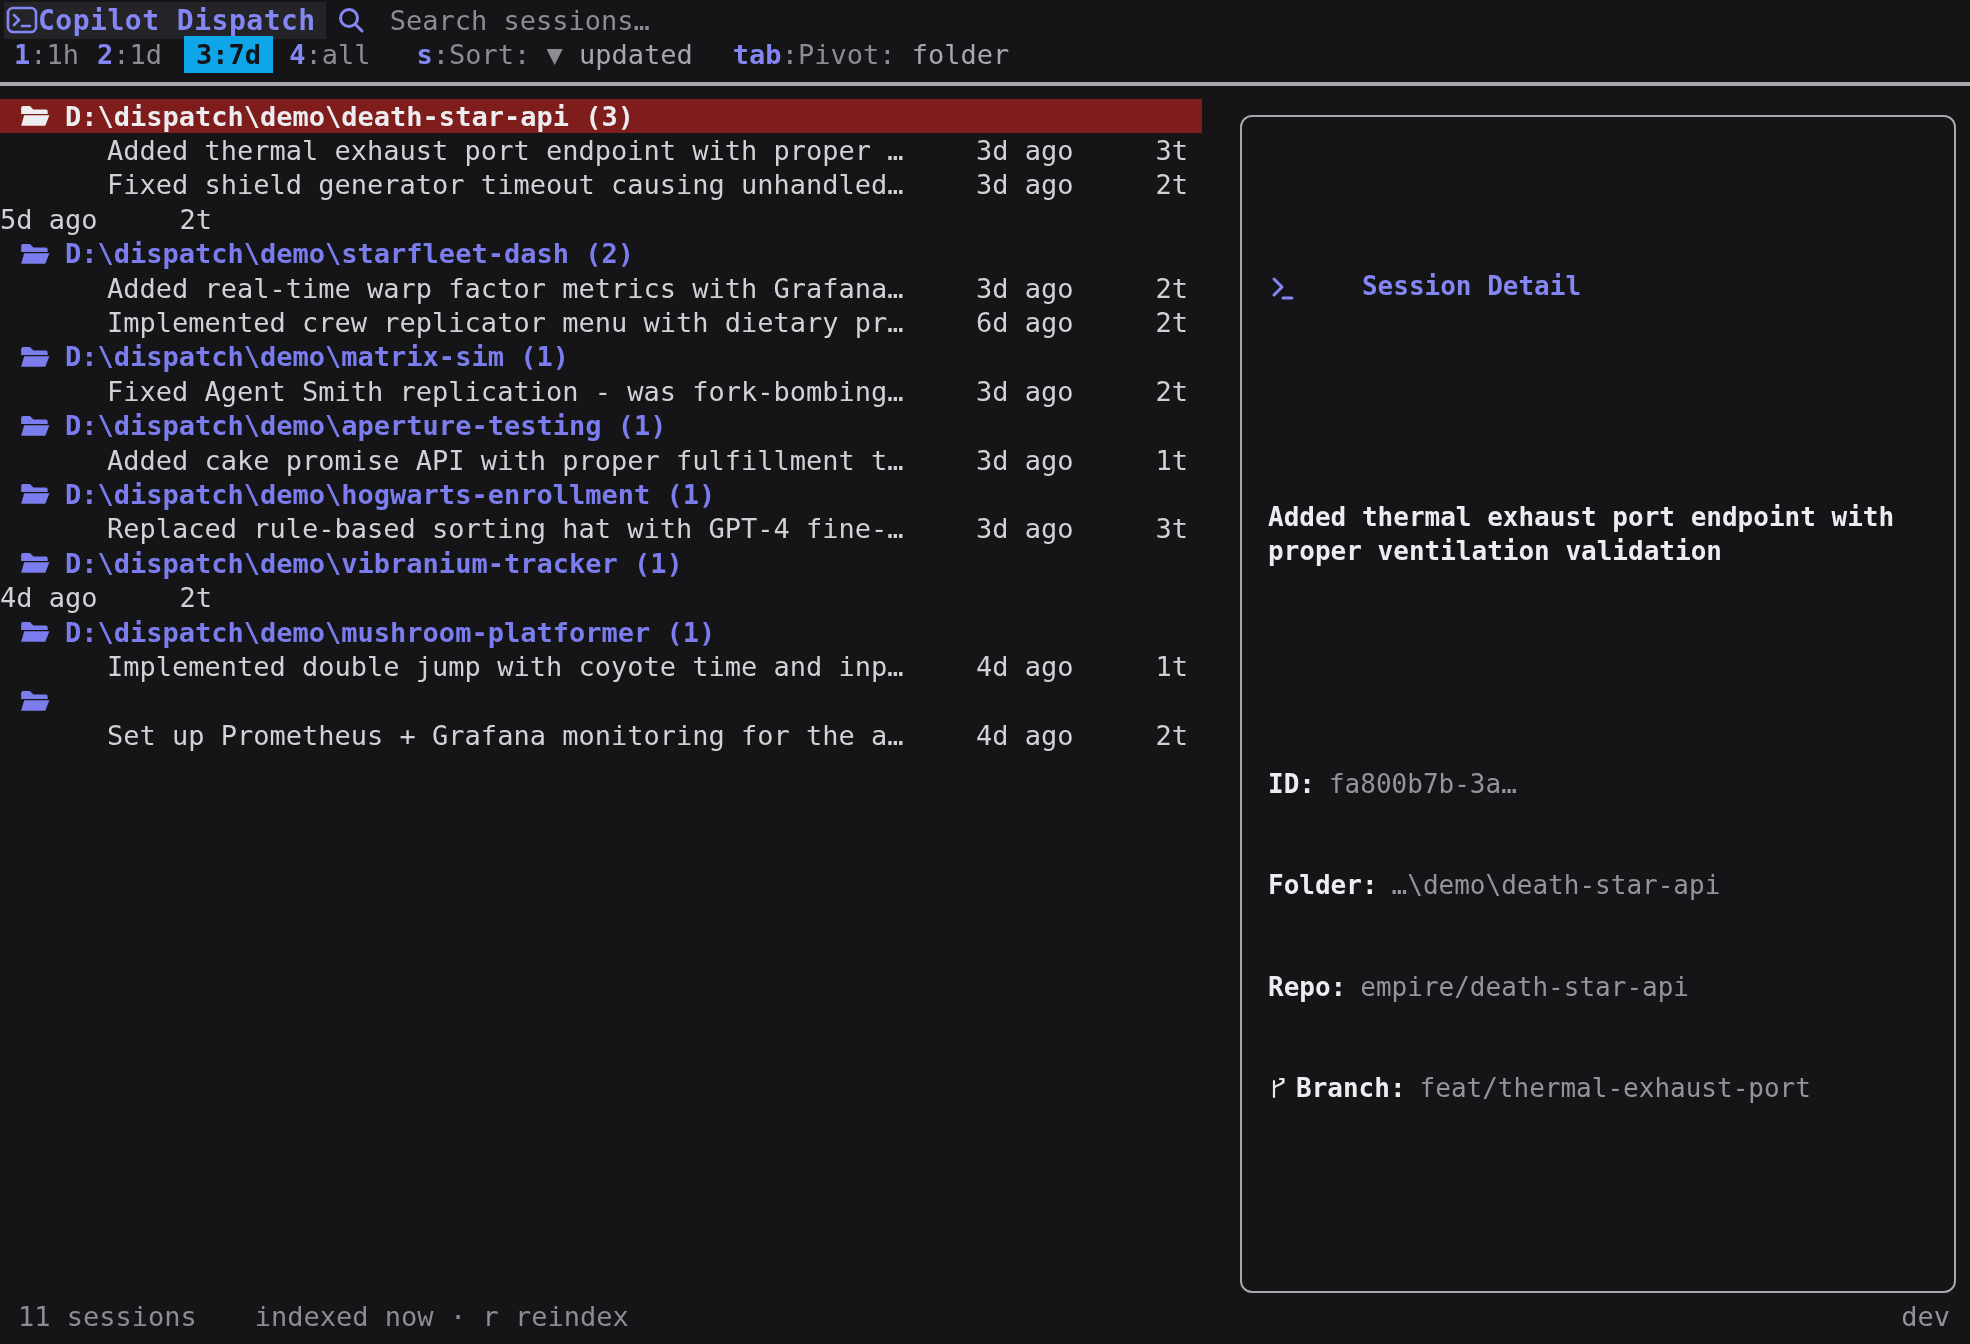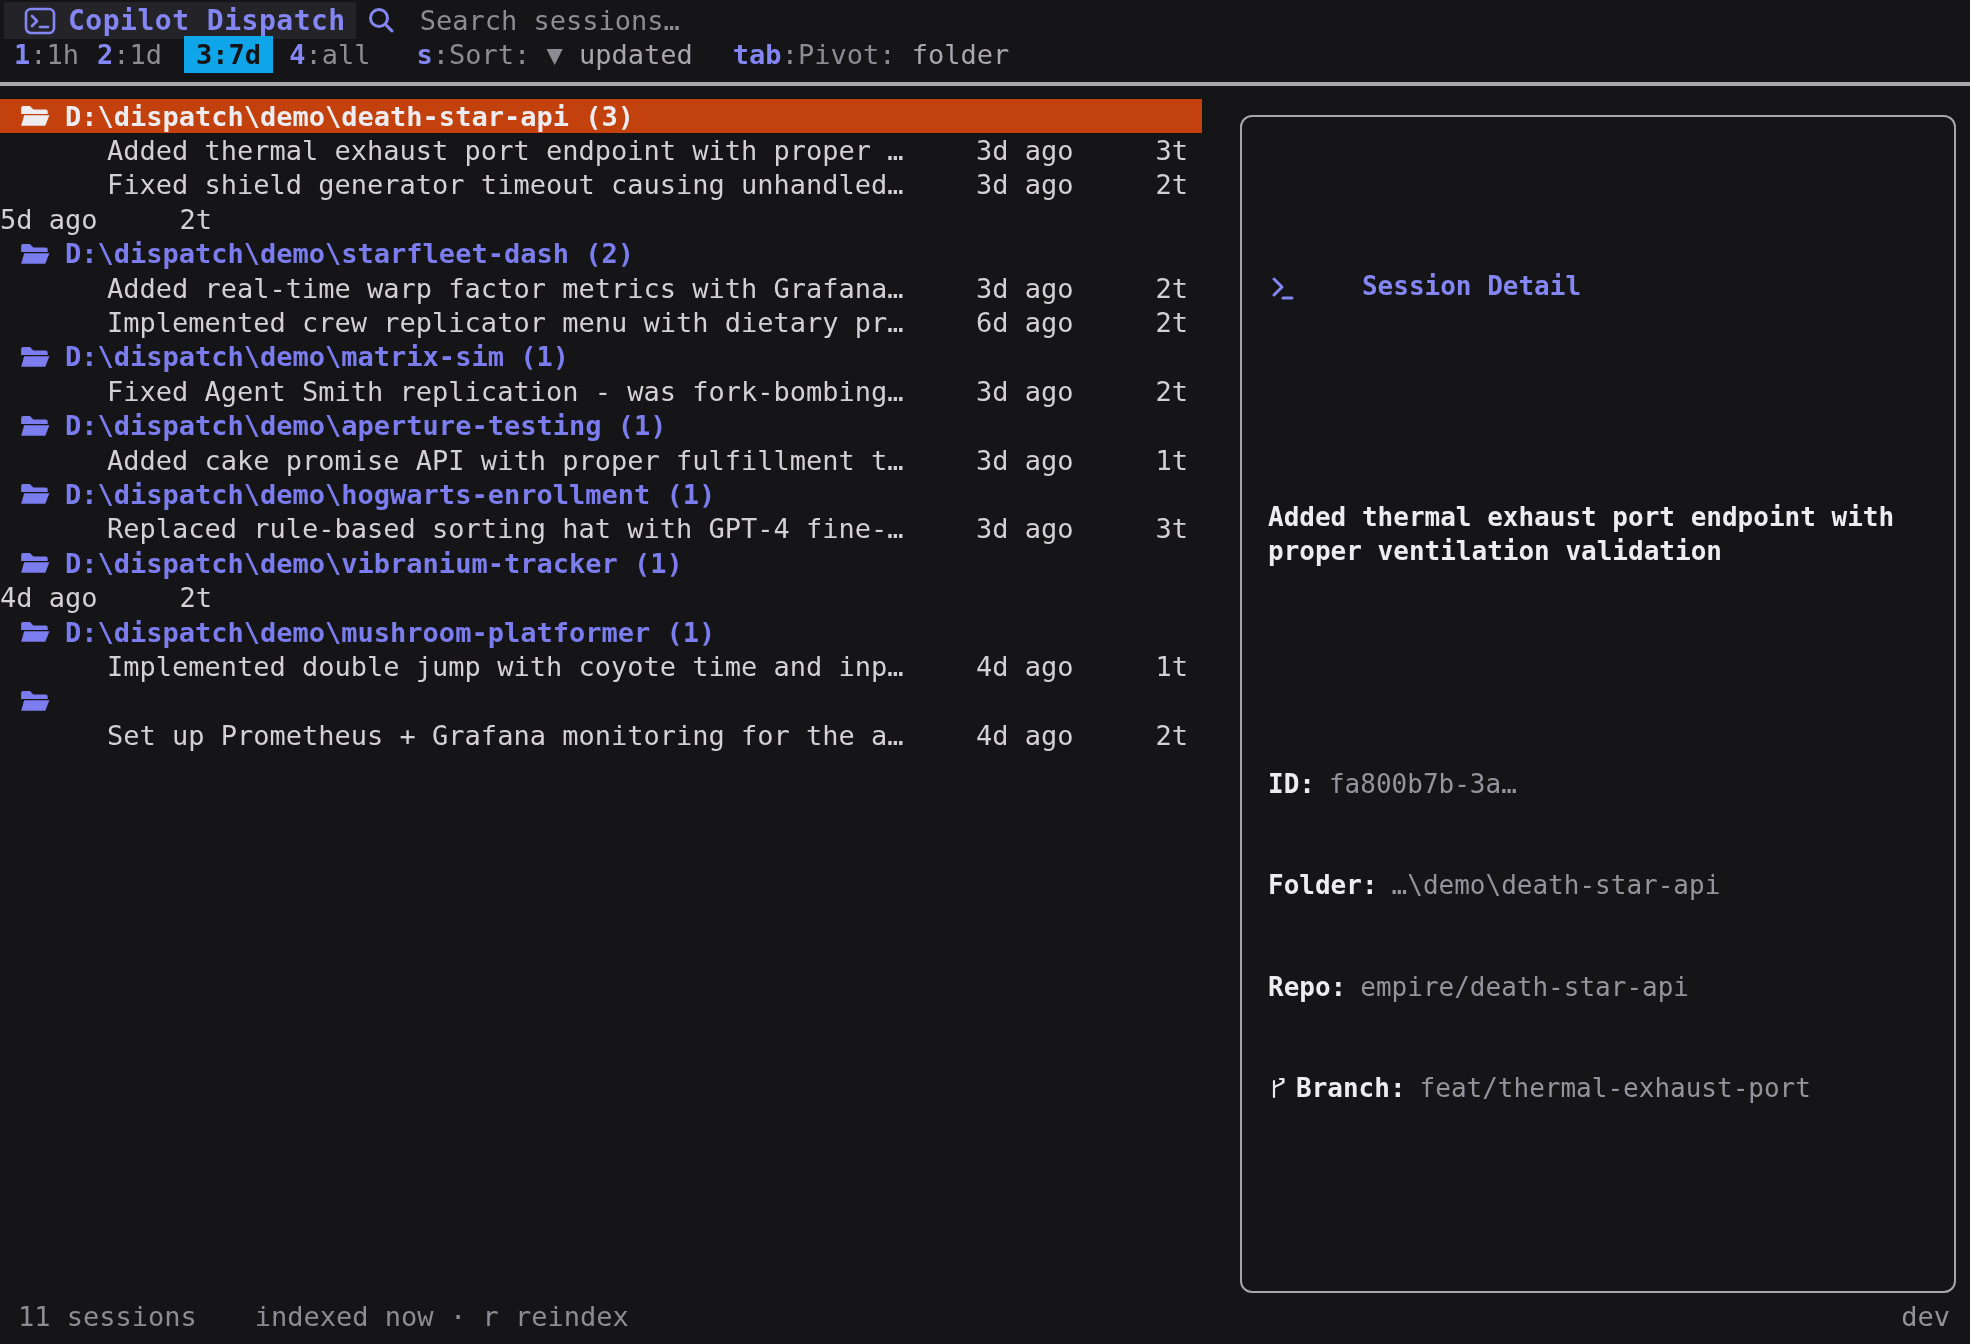--- a/index.html
+++ b/index.html
@@ -3,42 +3,42 @@
 <meta charset="utf-8">
 <style>
   html,body{margin:0;padding:0}
   body{
     width:1970px;height:1344px;position:relative;overflow:hidden;
     background:#151517;color:#d6d4d8;
     font-family:"DejaVu Sans Mono",monospace;
   }
   
   .header-row1{position:absolute;top:3px;left:4px;height:34px;display:flex;align-items:center}
-  .title-strip{display:flex;align-items:flex-end;background:#242428;padding:2px 10px 2px 20px;gap:12px}
+  .title-strip{display:flex;align-items:flex-start;background:#242428;padding:2px 10px 2px 2px;gap:0}
   .app-title{color:#8487f3;font-weight:bold;font-size:28px;letter-spacing:.5px}
   .search{display:flex;align-items:center;margin-left:10px;gap:24px}
   .search-placeholder{color:#8e8c93;font-size:27px}
   .header-row2{position:absolute;top:36px;left:14px;right:0;display:flex;align-items:center;font-size:27px;height:36px;white-space:pre}
   .key{color:#8487f3;font-weight:bold}
   .dim{color:#8e8c93}
   .litval{color:#a9a7ad}
   .chip{margin-right:18px}
   .chip-active{background:#0ea5e9;padding:3px 12px;margin:0 16px 0 4px;font-weight:bold}
   .chip-active .key,.chip-active .dim{color:#141416}
   .sort-ctl{margin-left:28px}
   .pivot-ctl{margin-left:40px}
   .tri{color:#8e8c93}
   .separator{position:absolute;top:82px;left:0;width:1970px;height:4px;background:#a9a9ad}
   
   .session-list{position:absolute;top:99px;left:0;width:1202px;font-size:27px}
   .row{height:34.4px;display:flex;align-items:center;white-space:pre}
   .folder-icon{flex:0 0 30px;margin:0 15px 0 20px;display:flex;align-items:center}
   .folder-icon svg path{fill:#7b7dee}
   .row-folder .path,.row-folder .count{color:#7b7dee;font-weight:bold}
-  .row-selected{background:#c2410c}
+  .row-selected{background:#7f1d1d}
   .row-selected .path,.row-selected .count{color:#edecf0}
   .row-selected .folder-icon svg path{fill:#edecf0}
   .title-cell{flex:1;overflow:hidden;color:#d3d1d5}
   .row-session .title-cell{padding-left:107px}
   .age-cell{width:112px;color:#d3d1d5}
   .turns-cell{width:100px;text-align:right;padding-right:14px;color:#d3d1d5}
   
   .detail-panel{position:absolute;left:1240px;top:115px;width:716px;height:1178px;
     border:2.5px solid #a7a7ab;border-radius:12px;box-sizing:border-box;
     padding:20px 26px;font-size:26px;line-height:33.8px;overflow:hidden;white-space:pre-wrap}

